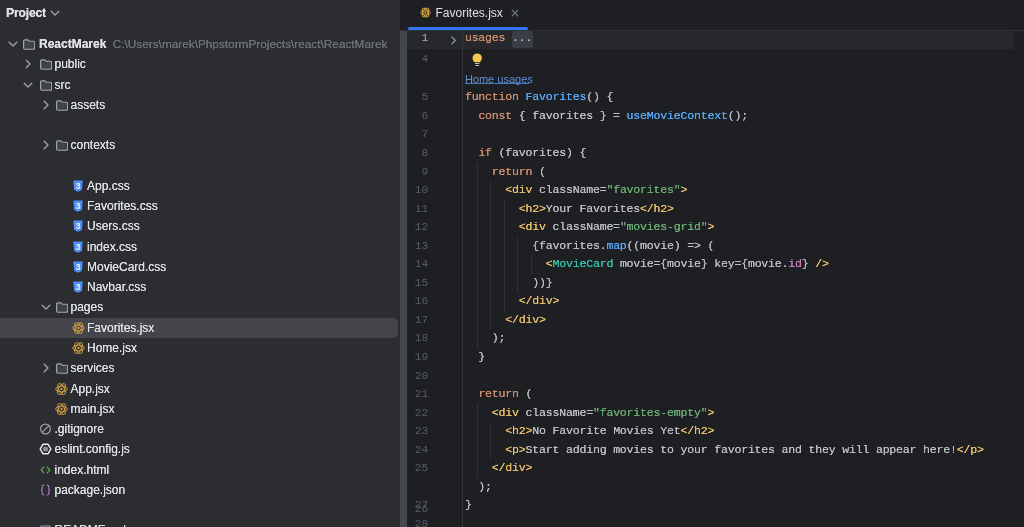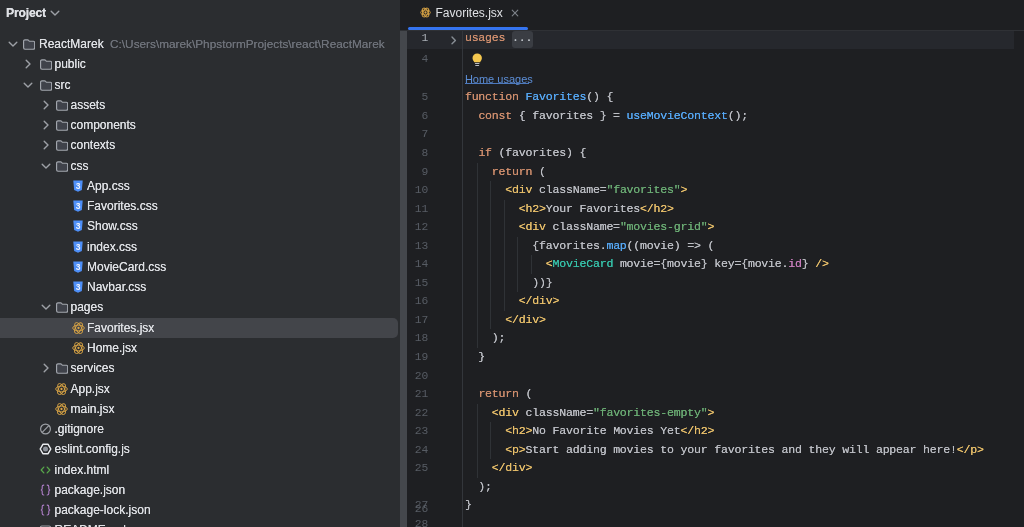--- a/index.html
+++ b/index.html
@@ -1,21 +1,21 @@
 <!DOCTYPE html>
 <html><head><meta charset="utf-8">
 <style>
 * { margin:0; padding:0; box-sizing:border-box; }
 html,body { width:1024px; height:527px; overflow:hidden; }
 body { background:#1e1f22; font-family:"Liberation Sans",sans-serif; position:relative; }
 #panel { position:absolute; left:0; top:0; width:399.5px; height:527px; background:#2b2d30; overflow:hidden; }
 .row { position:absolute; left:0; width:100%; height:20.3px; }
 .row .ic { position:absolute; top:50%; transform:translateY(-50%); line-height:0; }
 .row .t { position:absolute; top:50%; transform:translateY(-50%); font-size:12px; color:#dfe1e5; white-space:pre; text-shadow:0 0 0.55px currentColor; }
-.row .t b { font-weight:normal; }
+.row .t b { font-weight:bold; }
 .row .pth { color:#6e727a; font-size:11.8px; }
 #sel { position:absolute; left:0; top:317.6px; width:397.6px; height:20.3px; background:#43454a; border-radius:0 5px 5px 0; }
 #splitter { position:absolute; left:399.5px; top:30.6px; width:7px; height:496.4px; background:#44474c; }
 #tabbar { position:absolute; left:399.5px; top:0; width:624.5px; height:30.6px; background:#1e1f22; border-bottom:1px solid #2f3135; }
 #tabul { position:absolute; left:8.5px; top:26.6px; width:119.5px; height:3.2px; background:#3574f0; border-radius:2px; }
 #editor { position:absolute; left:406.5px; top:30.6px; width:617.5px; height:496.4px; background:#1e1f22; overflow:hidden; }
 #caretline { position:absolute; left:0; top:0; width:607.5px; height:18.1px; background:#26282d; }
 #gutsep { position:absolute; left:55.5px; top:0; width:1px; height:496.4px; background:#33363b; }
 .ln { position:absolute; left:0; width:21.7px; text-align:right; font-family:"Liberation Mono",monospace; font-size:11.3px; line-height:18.55px; height:18.55px; color:#5b616a; }
 .cl { position:absolute; left:58.4px; text-shadow:0 0 0.55px currentColor; font-family:"Liberation Mono",monospace; font-size:11.6px; letter-spacing:-0.22px; line-height:18.55px; height:18.55px; white-space:pre; color:#bcbec4; }
@@ -66,67 +66,49 @@
     </div>
 <div class="row" style="top:94.73px">
       <span class="ic" style="left:39.5px"><svg width="12" height="12" viewBox="0 0 12 12">
           <path d="M4.2 2.2 L8 6 L4.2 9.8" stroke="#9da0a6" stroke-width="1.4" fill="none" stroke-linecap="round" stroke-linejoin="round"></path>
         </svg></span>
       <span class="ic" style="left:55.0px"><svg width="13" height="13" viewBox="0 0 13 13">
           <path d="M1.6 3.7 c0-.75.6-1.35 1.35-1.35 h2.6 c.4 0 .8.18 1.05.5 l.75.9 h3.95 c.75 0 1.35.6 1.35 1.35 v5.25 c0 .75-.6 1.35-1.35 1.35 H2.95 c-.75 0-1.35-.6-1.35-1.35 z" stroke="#a2a6ad" stroke-width="1.15" fill="#3f424a"></path>
         </svg></span>
       <span class="t" style="left:70.5px">assets</span>
     </div>
-<div class="row" style="top:114.99px">
-      <span class="ic" style="left:39.5px"><svg width="12" height="12" viewBox="0 0 12 12">
-          <path d="M4.2 2.2 L8 6 L4.2 9.8" stroke="#9da0a6" stroke-width="1.4" fill="none" stroke-linecap="round" stroke-linejoin="round"></path>
-        </svg></span>
-      <span class="ic" style="left:55.0px"><svg width="13" height="13" viewBox="0 0 13 13">
-          <path d="M1.6 3.7 c0-.75.6-1.35 1.35-1.35 h2.6 c.4 0 .8.18 1.05.5 l.75.9 h3.95 c.75 0 1.35.6 1.35 1.35 v5.25 c0 .75-.6 1.35-1.35 1.35 H2.95 c-.75 0-1.35-.6-1.35-1.35 z" stroke="#a2a6ad" stroke-width="1.15" fill="#3f424a"></path>
-        </svg></span>
-      <span class="t" style="left:70.5px">components</span>
-    </div>
 <div class="row" style="top:135.25px">
       <span class="ic" style="left:39.5px"><svg width="12" height="12" viewBox="0 0 12 12">
           <path d="M4.2 2.2 L8 6 L4.2 9.8" stroke="#9da0a6" stroke-width="1.4" fill="none" stroke-linecap="round" stroke-linejoin="round"></path>
         </svg></span>
       <span class="ic" style="left:55.0px"><svg width="13" height="13" viewBox="0 0 13 13">
           <path d="M1.6 3.7 c0-.75.6-1.35 1.35-1.35 h2.6 c.4 0 .8.18 1.05.5 l.75.9 h3.95 c.75 0 1.35.6 1.35 1.35 v5.25 c0 .75-.6 1.35-1.35 1.35 H2.95 c-.75 0-1.35-.6-1.35-1.35 z" stroke="#a2a6ad" stroke-width="1.15" fill="#3f424a"></path>
         </svg></span>
       <span class="t" style="left:70.5px">contexts</span>
     </div>
-<div class="row" style="top:155.51px">
-      <span class="ic" style="left:39.5px"><svg width="12" height="12" viewBox="0 0 12 12">
-          <path d="M2.2 4.2 L6 8 L9.8 4.2" stroke="#9da0a6" stroke-width="1.4" fill="none" stroke-linecap="round" stroke-linejoin="round"></path>
-        </svg></span>
-      <span class="ic" style="left:55.0px"><svg width="13" height="13" viewBox="0 0 13 13">
-          <path d="M1.6 3.7 c0-.75.6-1.35 1.35-1.35 h2.6 c.4 0 .8.18 1.05.5 l.75.9 h3.95 c.75 0 1.35.6 1.35 1.35 v5.25 c0 .75-.6 1.35-1.35 1.35 H2.95 c-.75 0-1.35-.6-1.35-1.35 z" stroke="#a2a6ad" stroke-width="1.15" fill="#3f424a"></path>
-        </svg></span>
-      <span class="t" style="left:70.5px">css</span>
-    </div>
 <div class="row" style="top:175.77px">
       <span class="ic" style="left:71.5px"><svg width="12" height="13" viewBox="0 0 12 13">
           <path d="M1.3 1 h9.4 l-.85 9.5 L6 12.2 2.15 10.5 z" fill="#4e8ff7"></path>
           <text x="6" y="9.2" text-anchor="middle" font-size="8.5" font-weight="bold" fill="#eef3fd" font-family="Liberation Sans">3</text>
         </svg></span>
       <span class="t" style="left:87.0px">App.css</span>
     </div>
 <div class="row" style="top:196.03px">
       <span class="ic" style="left:71.5px"><svg width="12" height="13" viewBox="0 0 12 13">
           <path d="M1.3 1 h9.4 l-.85 9.5 L6 12.2 2.15 10.5 z" fill="#4e8ff7"></path>
           <text x="6" y="9.2" text-anchor="middle" font-size="8.5" font-weight="bold" fill="#eef3fd" font-family="Liberation Sans">3</text>
         </svg></span>
       <span class="t" style="left:87.0px">Favorites.css</span>
     </div>
 <div class="row" style="top:216.29px">
       <span class="ic" style="left:71.5px"><svg width="12" height="13" viewBox="0 0 12 13">
           <path d="M1.3 1 h9.4 l-.85 9.5 L6 12.2 2.15 10.5 z" fill="#4e8ff7"></path>
           <text x="6" y="9.2" text-anchor="middle" font-size="8.5" font-weight="bold" fill="#eef3fd" font-family="Liberation Sans">3</text>
         </svg></span>
-      <span class="t" style="left:87.0px">Show.css</span>
+      <span class="t" style="left:87.0px">Users.css</span>
     </div>
 <div class="row" style="top:236.55px">
       <span class="ic" style="left:71.5px"><svg width="12" height="13" viewBox="0 0 12 13">
           <path d="M1.3 1 h9.4 l-.85 9.5 L6 12.2 2.15 10.5 z" fill="#4e8ff7"></path>
           <text x="6" y="9.2" text-anchor="middle" font-size="8.5" font-weight="bold" fill="#eef3fd" font-family="Liberation Sans">3</text>
         </svg></span>
       <span class="t" style="left:87.0px">index.css</span>
     </div>
 <div class="row" style="top:256.81px">
       <span class="ic" style="left:71.5px"><svg width="12" height="13" viewBox="0 0 12 13">
@@ -228,29 +210,20 @@
       <span class="t" style="left:54.5px">index.html</span>
     </div>
 <div class="row" style="top:479.67px">
       <span class="ic" style="left:38.5px"><svg width="13" height="13" viewBox="0 0 13 13">
           <g stroke="#b07fc9" stroke-width="1.1" fill="none" stroke-linecap="round">
             <path d="M4.8 1.6 c-1.3 0-1.6.7-1.6 1.6 v1.8 c0 .9-.5 1.5-1.4 1.5 .9 0 1.4.6 1.4 1.5 v1.9 c0 .9.3 1.6 1.6 1.6"></path>
             <path d="M8.2 1.6 c1.3 0 1.6.7 1.6 1.6 v1.8 c0 .9.5 1.5 1.4 1.5 -.9 0-1.4.6-1.4 1.5 v1.9 c0 .9-.3 1.6-1.6 1.6"></path>
           </g>
         </svg></span>
       <span class="t" style="left:54.5px">package.json</span>
-    </div>
-<div class="row" style="top:499.93px">
-      <span class="ic" style="left:38.5px"><svg width="13" height="13" viewBox="0 0 13 13">
-          <g stroke="#b07fc9" stroke-width="1.1" fill="none" stroke-linecap="round">
-            <path d="M4.8 1.6 c-1.3 0-1.6.7-1.6 1.6 v1.8 c0 .9-.5 1.5-1.4 1.5 .9 0 1.4.6 1.4 1.5 v1.9 c0 .9.3 1.6 1.6 1.6"></path>
-            <path d="M8.2 1.6 c1.3 0 1.6.7 1.6 1.6 v1.8 c0 .9.5 1.5 1.4 1.5 -.9 0-1.4.6-1.4 1.5 v1.9 c0 .9-.3 1.6-1.6 1.6"></path>
-          </g>
-        </svg></span>
-      <span class="t" style="left:54.5px">package-lock.json</span>
     </div>
 <div class="row" style="top:520.19px">
       <span class="ic" style="left:38.5px"><svg width="13" height="13" viewBox="0 0 13 13">
           <rect x="1.5" y="2.5" width="10" height="8.5" rx="1.2" stroke="#9da0a6" stroke-width="1.1" fill="none"></rect>
         </svg></span>
       <span class="t" style="left:54.5px">README.md</span>
     </div>
 </div>
 <div id="splitter"></div>
 <div id="tabbar">

